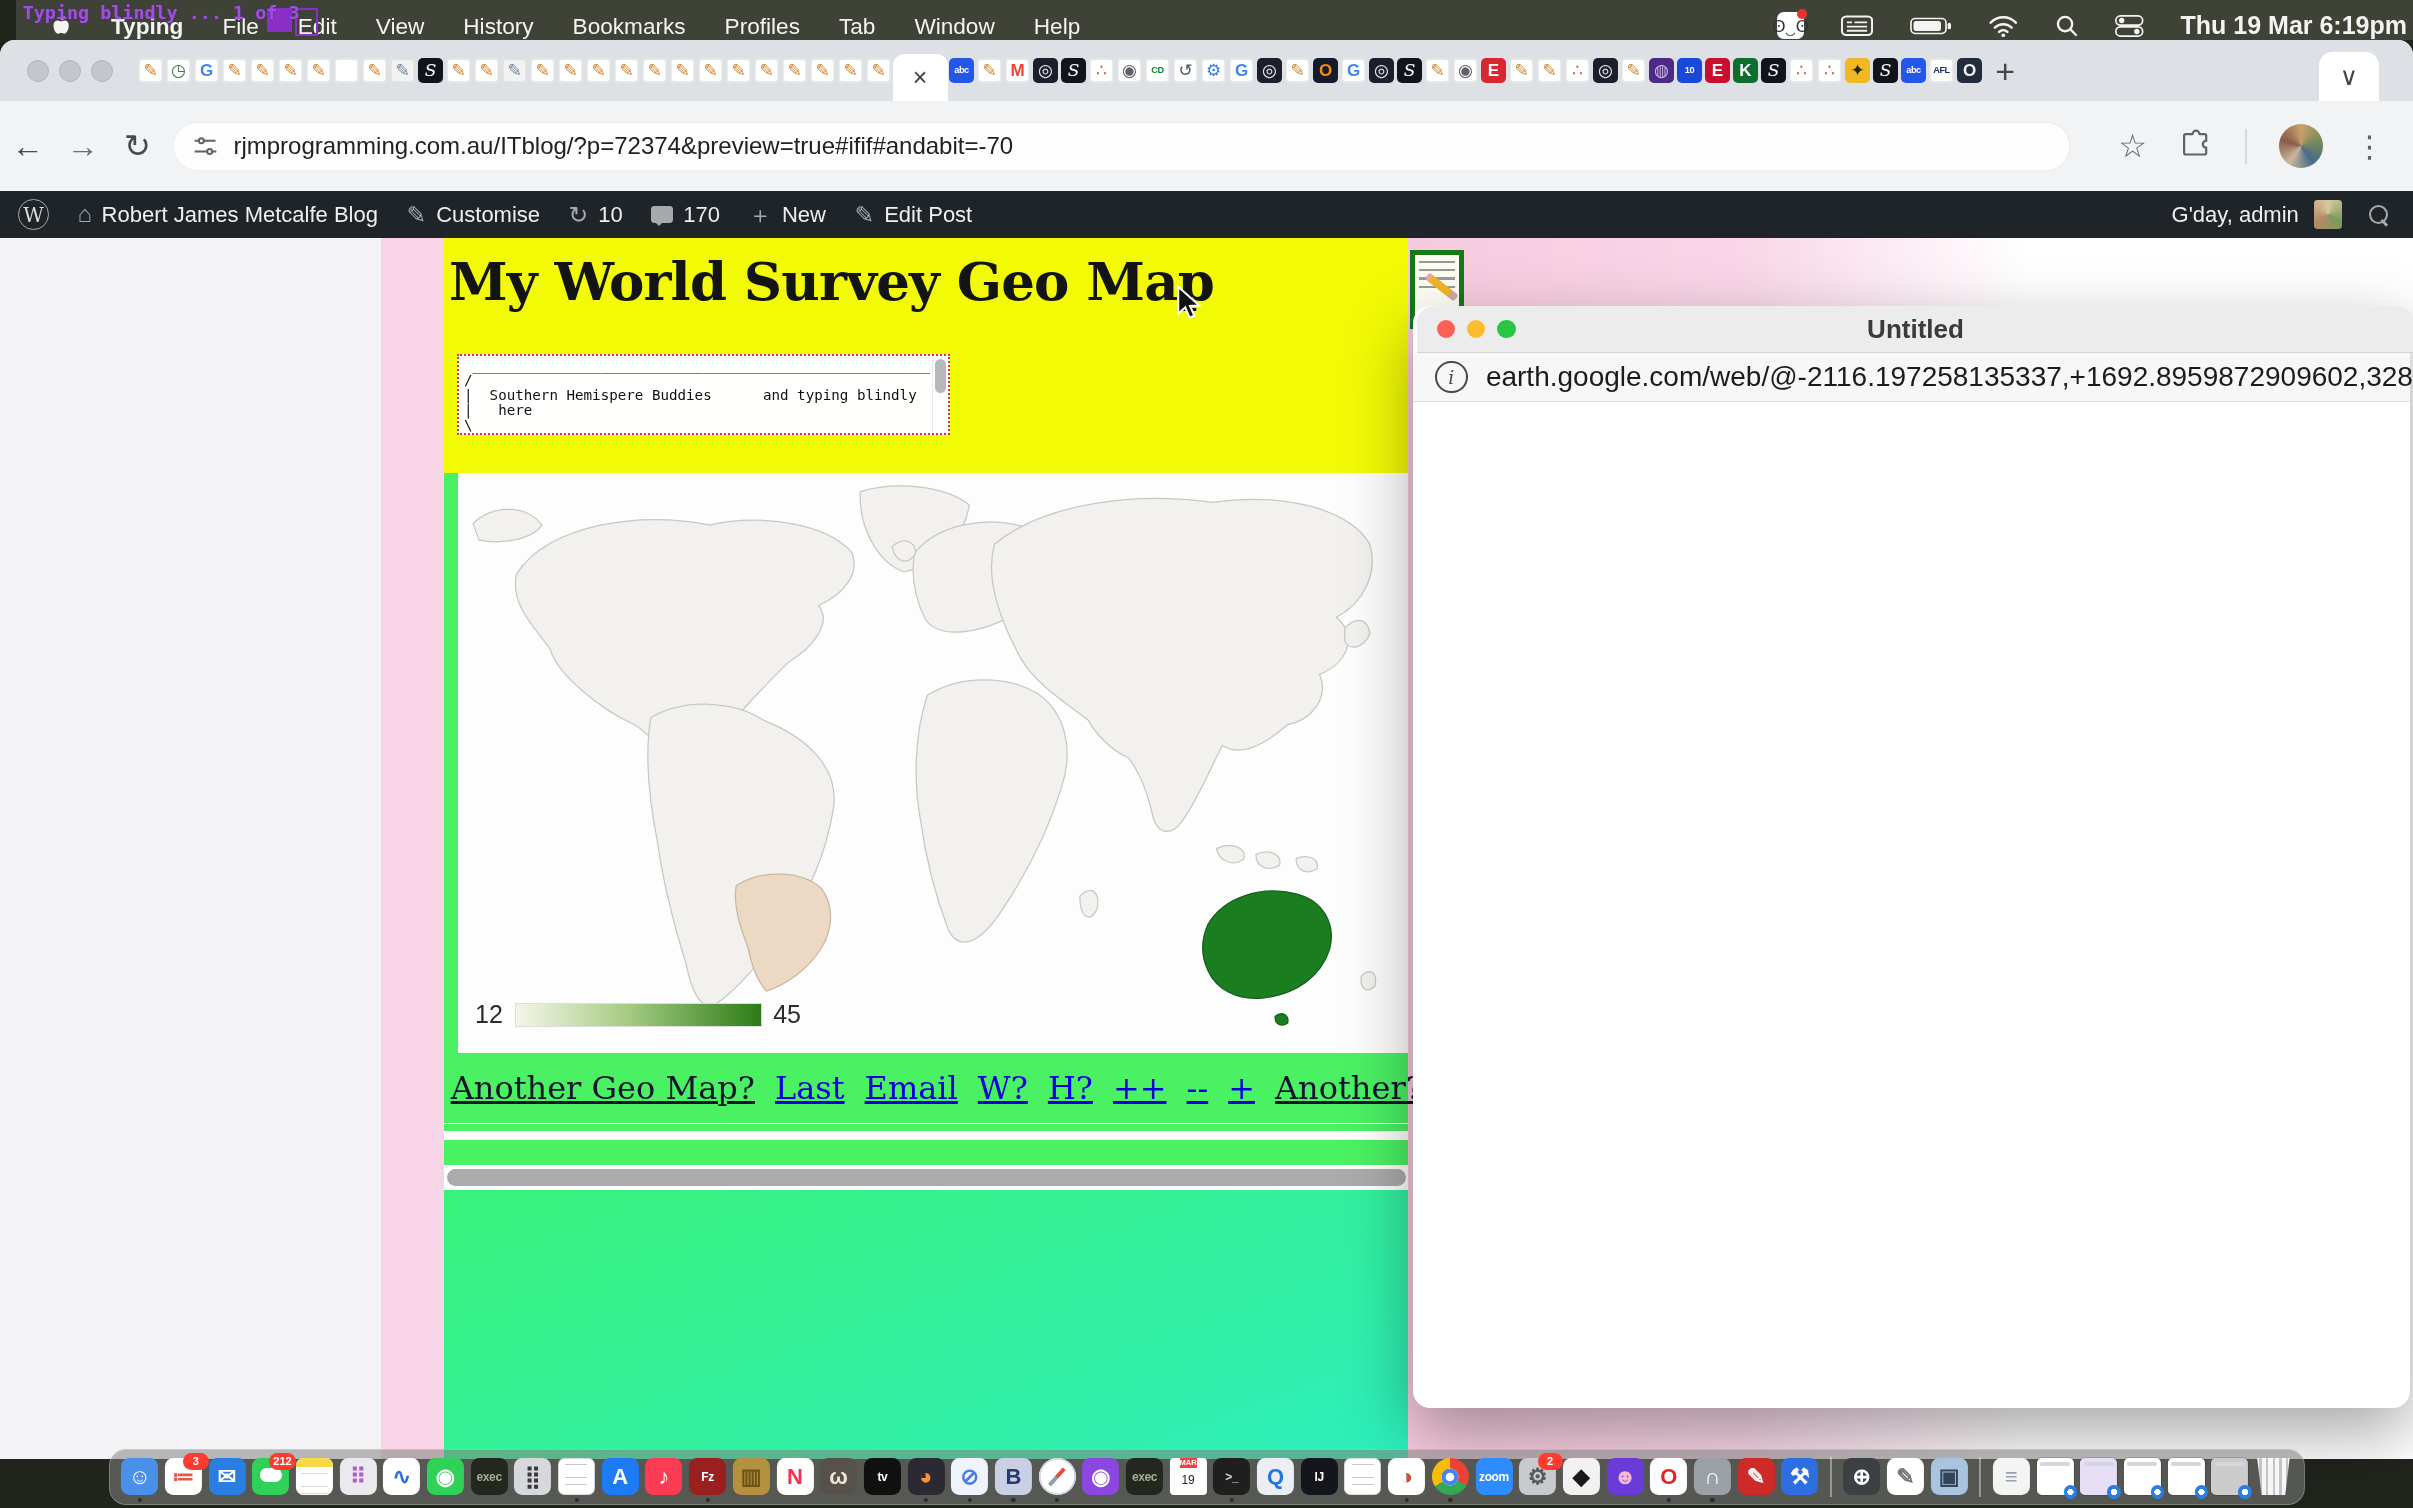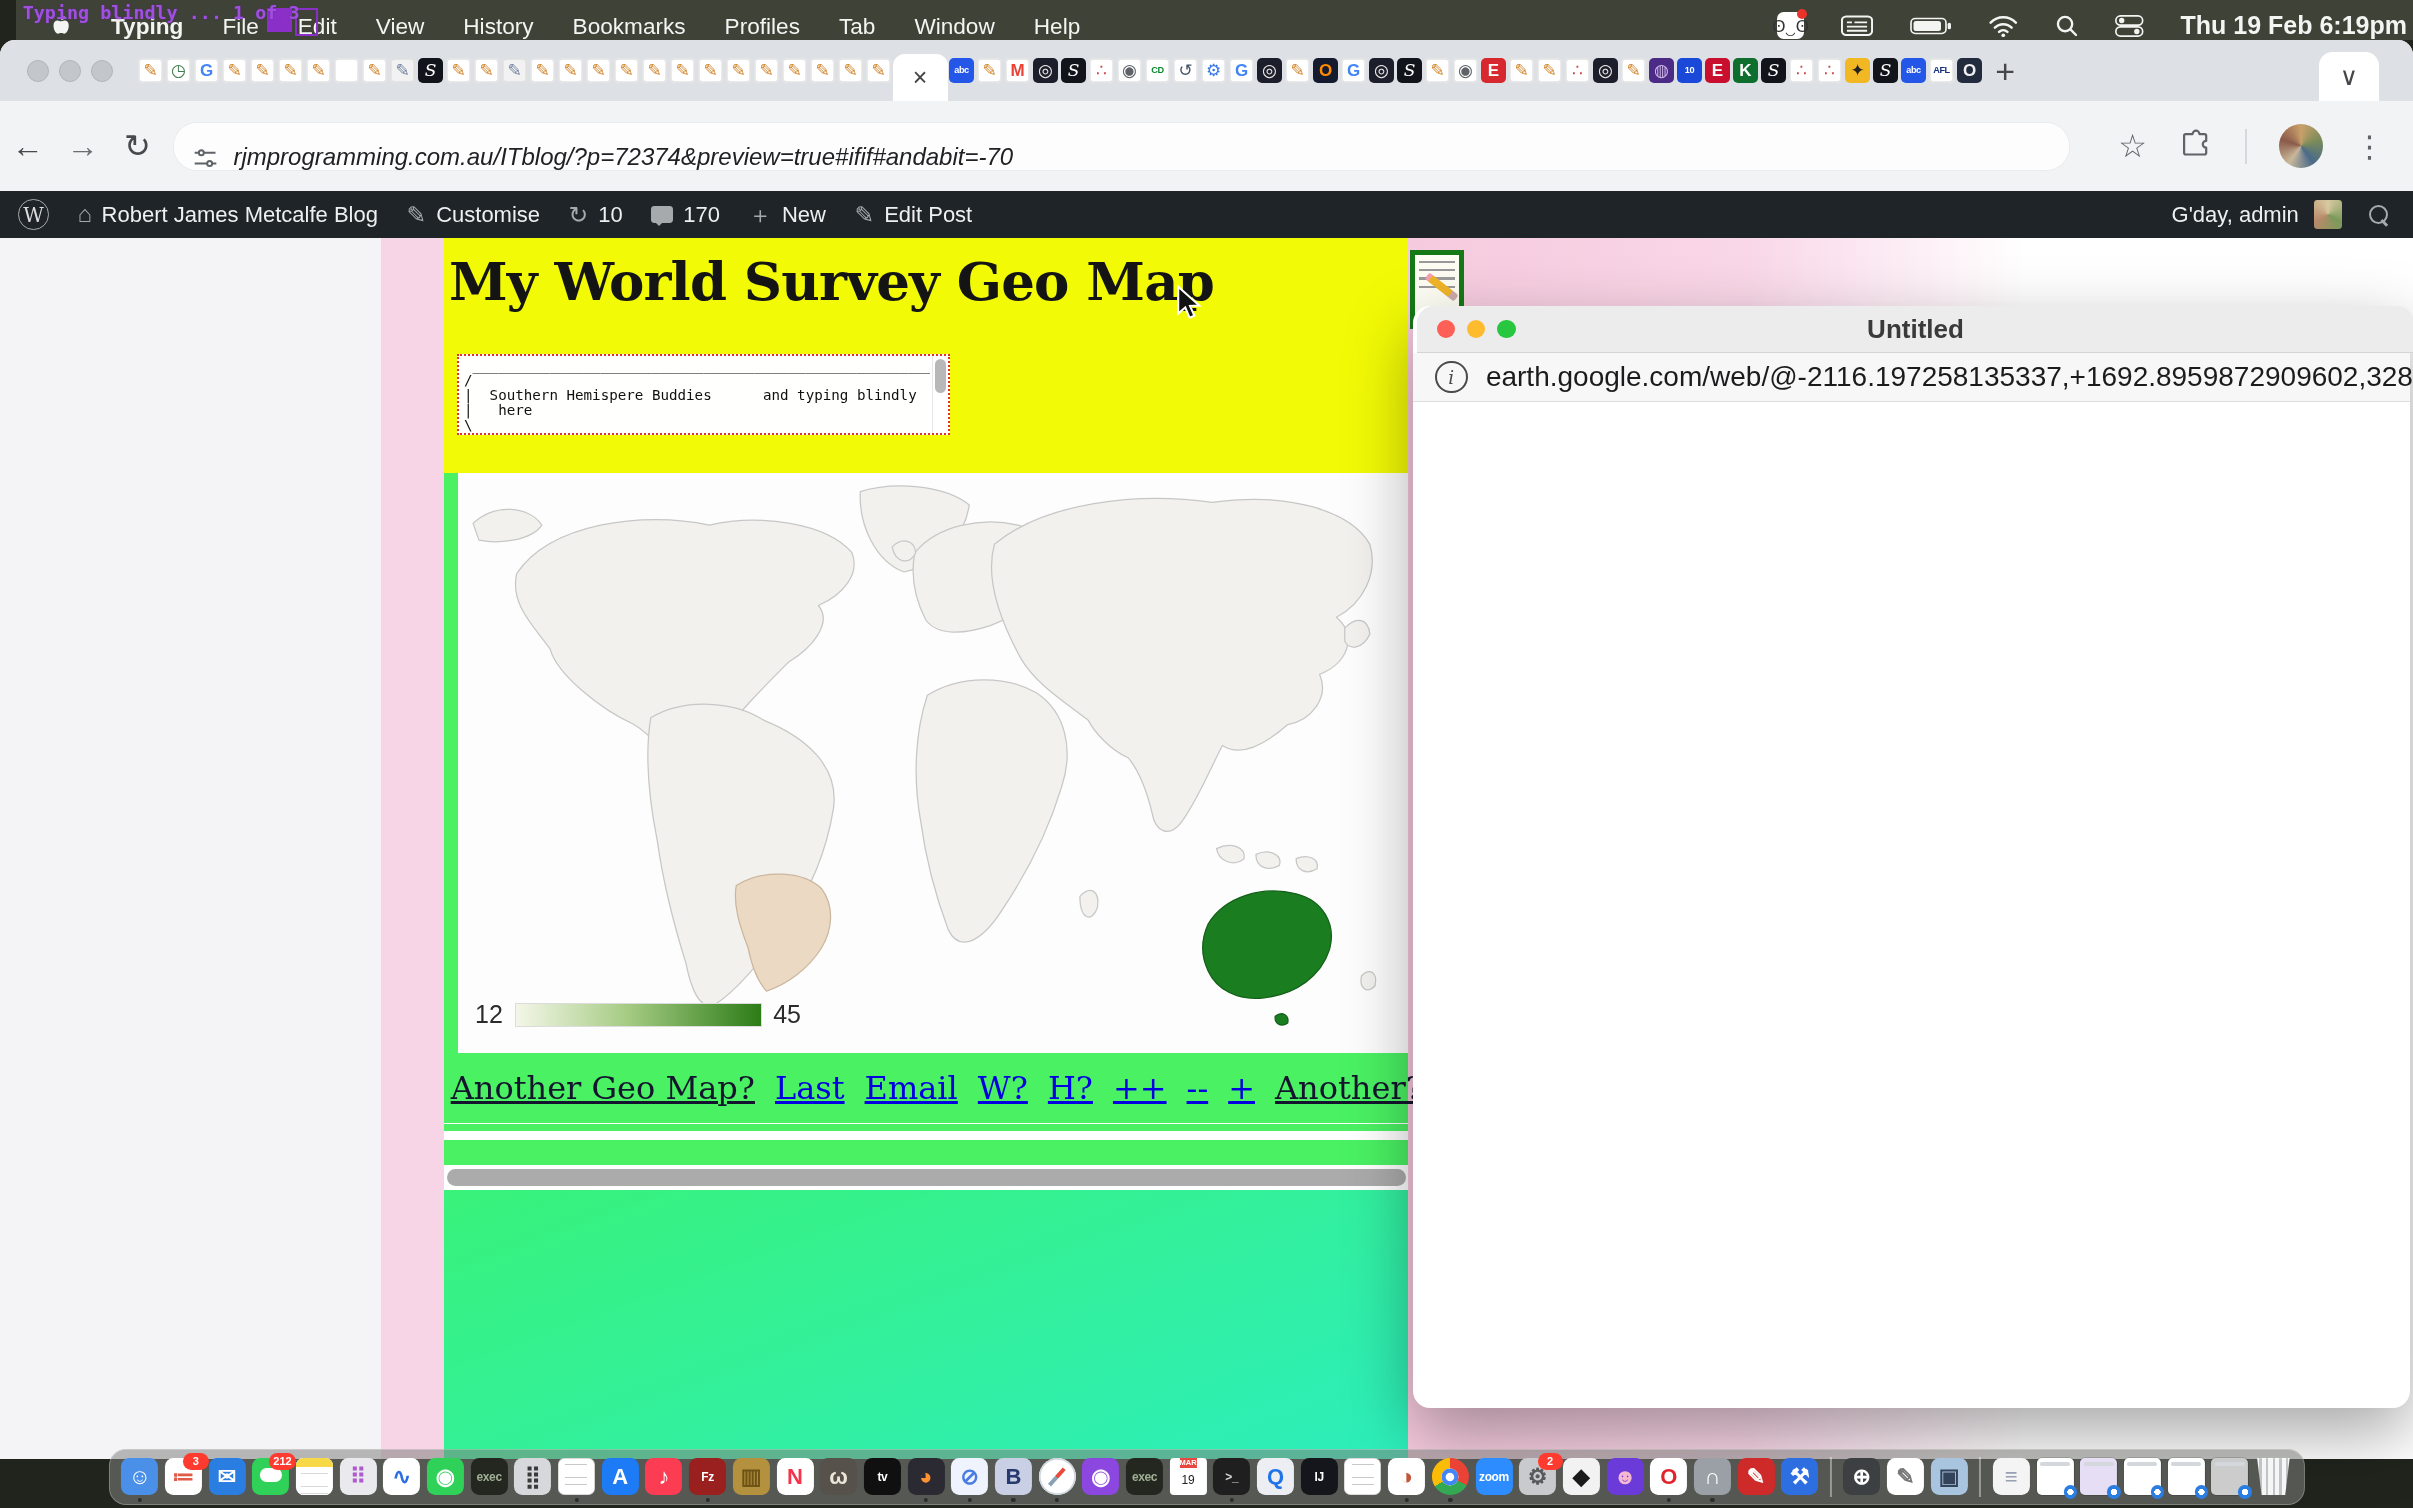--- a/index.html
+++ b/index.html
@@ -36,21 +36,21 @@
   #active-tab{width:55px;height:47px;margin-top:14.2px;background:#fff;border-radius:11.7px 11.7px 0 0;
     display:flex;align-items:center;justify-content:center;font-size:25px;color:#444;}
   #newtab-btn{font-size:34px;color:#45474a;margin-left:11.7px;line-height:34px;}
   #tab-overflow{position:absolute;right:34px;top:11.7px;width:60px;height:49px;background:#fff;
     border-radius:13.4px 13.4px 0 0;display:flex;align-items:center;justify-content:center;font-size:25px;color:#45474a;}
   #toolbar{position:absolute;left:0;top:61px;width:2413px;height:90px;background:#f1f3f4;
     display:flex;align-items:center;}
   .navbtn{font-size:32px;color:#474a4d;width:55px;text-align:center;}
   .navbtn.fwd{color:#6a6e72;}
   #omnibox{margin-left:8.4px;width:1877px;height:49px;background:#fdfdfe;border-radius:24px;
-    display:flex;align-items:flex-end;padding-left:20px;box-shadow:inset 0 0 0 0.8px #e4e6e8;font-style:italic;}
+    display:flex;align-items:center;padding-left:20px;box-shadow:inset 0 0 0 0.8px #e4e6e8;}
   #omni-url{font-size:24px;color:#202124;margin-left:15px;white-space:nowrap;}
   .tune{width:25px;height:25px;}
   #toolbar .right{margin-left:auto;display:flex;align-items:center;gap:32px;padding-right:28.5px;}
   .star{font-size:32px;color:#5f6368;}
   .tooldiv{width:1.7px;height:35px;background:#d6d9dc;}
   #toolbar-avatar{width:44px;height:44px;border-radius:50%;
     background:conic-gradient(#c9a06a,#7a8b5a,#4a6a8a,#c9b89a,#8a5a4a,#c9a06a);}
   .dots3{font-size:30px;color:#5f6368;letter-spacing:0;}
   
   #adminbar{position:absolute;left:0;top:151px;width:2413px;height:47px;background:#1f2428;
@@ -222,21 +222,21 @@
         </svg>
     </span>
     <span style="display:flex;">
       <svg width="28.5" height="22" viewBox="0 0 34 26">
           <rect x="1" y="1" width="32" height="11" rx="5.5" fill="none" stroke="#f4f4f2" stroke-width="2"></rect>
           <circle cx="8" cy="6.5" r="3.2" fill="#f4f4f2"></circle>
           <rect x="1" y="14" width="32" height="11" rx="5.5" fill="none" stroke="#f4f4f2" stroke-width="2"></rect>
           <circle cx="26" cy="19.5" r="3.2" fill="#f4f4f2"></circle>
         </svg>
     </span>
-    <span id="clock">Thu 19 Feb  6:19pm</span>
+    <span id="clock">Thu 19 Mar  6:19pm</span>
   </div>
 </div>
 
 <div id="chromewin">
   <div id="tabstrip">
     <div class="lights">
         <i></i>
         <i></i>
         <i></i>
       </div>

